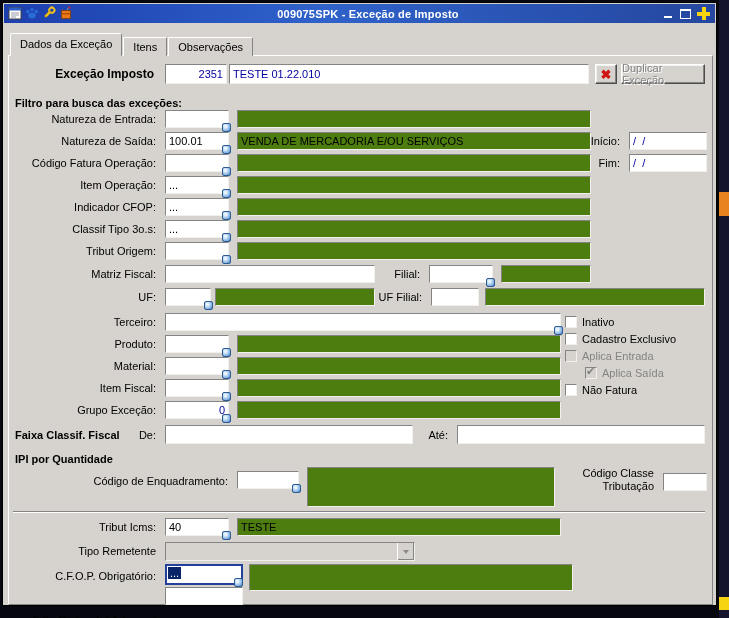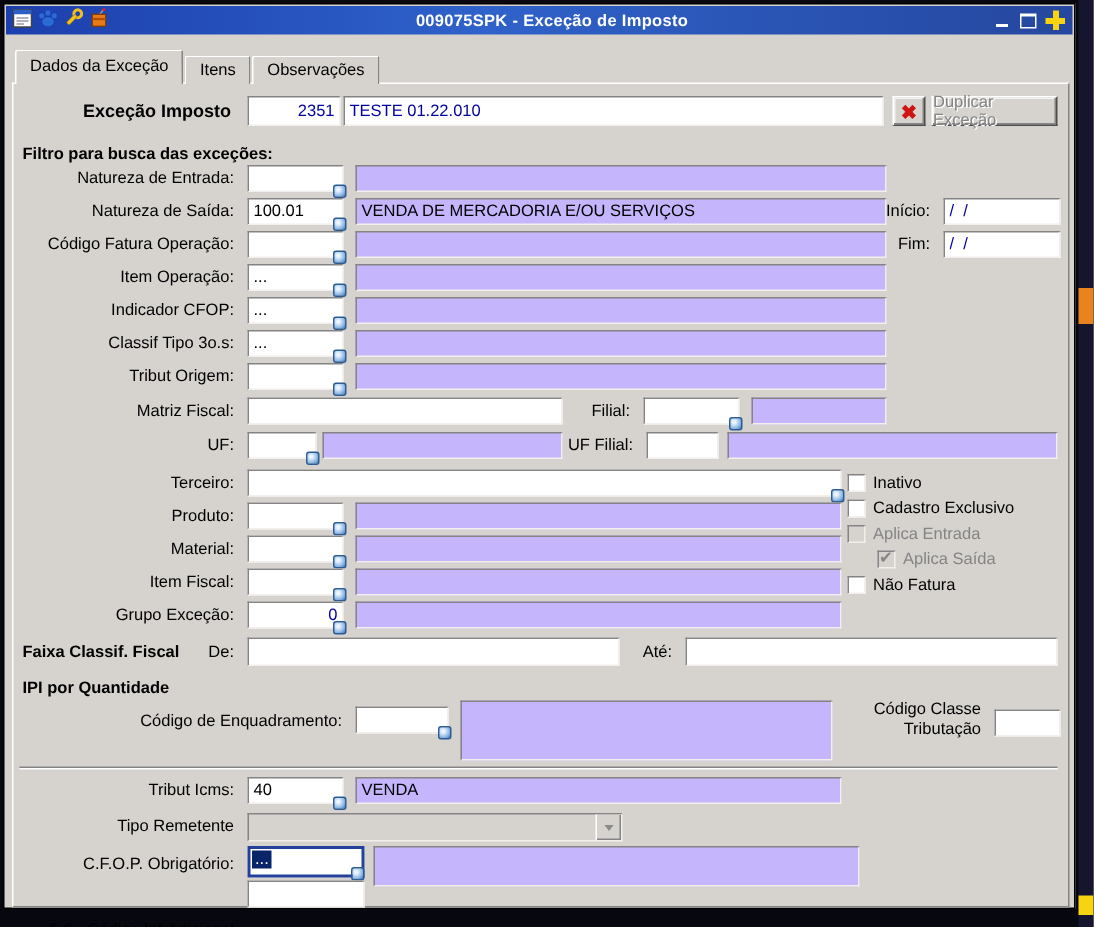--- a/index.html
+++ b/index.html
@@ -40,21 +40,21 @@
 
   .fld { position:absolute; z-index:2; }
   .fld input { width:100%; height:100%; background:#fff; border:1px solid; border-color:#848484 #f2f0ec #f2f0ec #848484;
     font-family:inherit; font-size:11px; padding:0 3px; color:#000; outline:none; }
   .fld.blue input { color:#0000a0; }
   .fld.num input { text-align:right; }
   .lk { position:absolute; right:-2px; bottom:-4px; width:9px; height:9px; z-index:5;
     background:radial-gradient(circle at 35% 35%, #eaf5ff 15%, #8ab6e4 65%, #3a6fae 100%);
     border:1px solid #2d5c94; border-radius:2px; }
 
-  .ro { position:absolute; background:#c4b5fd; border:1px solid; border-color:#848484 #f2f0ec #f2f0ec #848484;
+  .ro { position:absolute; background:#4d7c0f; border:1px solid; border-color:#848484 #f2f0ec #f2f0ec #848484;
     padding:1px 3px; color:#000; overflow:hidden; white-space:nowrap; z-index:2; line-height:14px; }
 
   .btn { position:absolute; background:#d6d3ce; border:1px solid; border-color:#fff #4d4d4d #4d4d4d #fff;
     box-shadow:inset -1px -1px 0 #848484, inset 1px 1px 0 #f4f2ee;
     font-size:11px; display:flex; align-items:center; justify-content:center; z-index:2; cursor:default; }
   .btn.disabled { color:#848484; text-shadow:1px 1px 0 #fff; }
   .xbtn { color:#cf1414; font-weight:bold; font-size:13px; }
 
   .cb { position:absolute; display:flex; align-items:center; gap:5px; z-index:2; cursor:default; }
   .cb .box { width:12px; height:12px; background:#fff; border:1px solid; border-color:#848484 #f2f0ec #f2f0ec #848484; position:relative; }
@@ -232,21 +232,21 @@
   <div class="lbl" style="left:0;top:469px;width:230px;">Código de Enquadramento:</div>
   <div class="fld" style="left:234px;top:468px;width:62px;height:18px;"><input value="" style=""><span class="lk"></span></div>
   <div class="ro" style="left:304px;top:464px;width:248px;height:40px;"></div>
   <div class="lbl" style="left:556px;top:464px;width:100px;height:28px;line-height:13px;white-space:normal;">Código Classe Tributação</div>
   <div class="fld" style="left:660px;top:470px;width:44px;height:18px;"><input value="" style=""></div>
 
   <div class="divider" style="top:508px;"></div>
 
   <div class="lbl" style="left:0;top:515px;width:158px;">Tribut Icms:</div>
   <div class="fld" style="left:162px;top:515px;width:64px;height:18px;"><input value="40" style=""><span class="lk"></span></div>
-  <div class="ro" style="left:234px;top:515px;width:324px;height:18px;">VENDA</div>
+  <div class="ro" style="left:234px;top:515px;width:324px;height:18px;">TESTE</div>
 
   <div class="lbl" style="left:0;top:539px;width:158px;">Tipo Remetente</div>
   <div class="combo" style="left:162px;top:539px;width:250px;height:19px;">
     <div class="cfield"></div>
     <div class="cbtn">
         <span class="arr"></span>
       </div>
   </div>
 
   <div class="lbl" style="left:0;top:564px;width:158px;">C.F.O.P. Obrigatório:</div>

